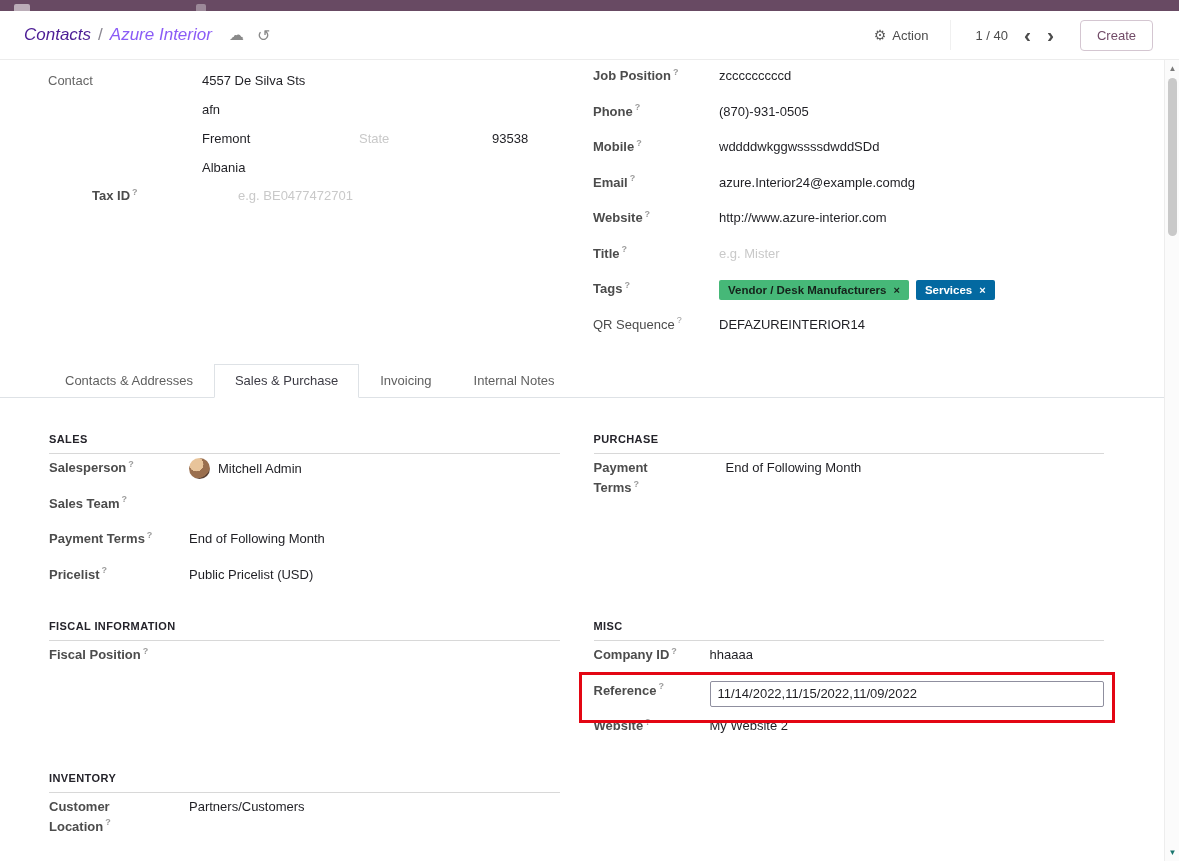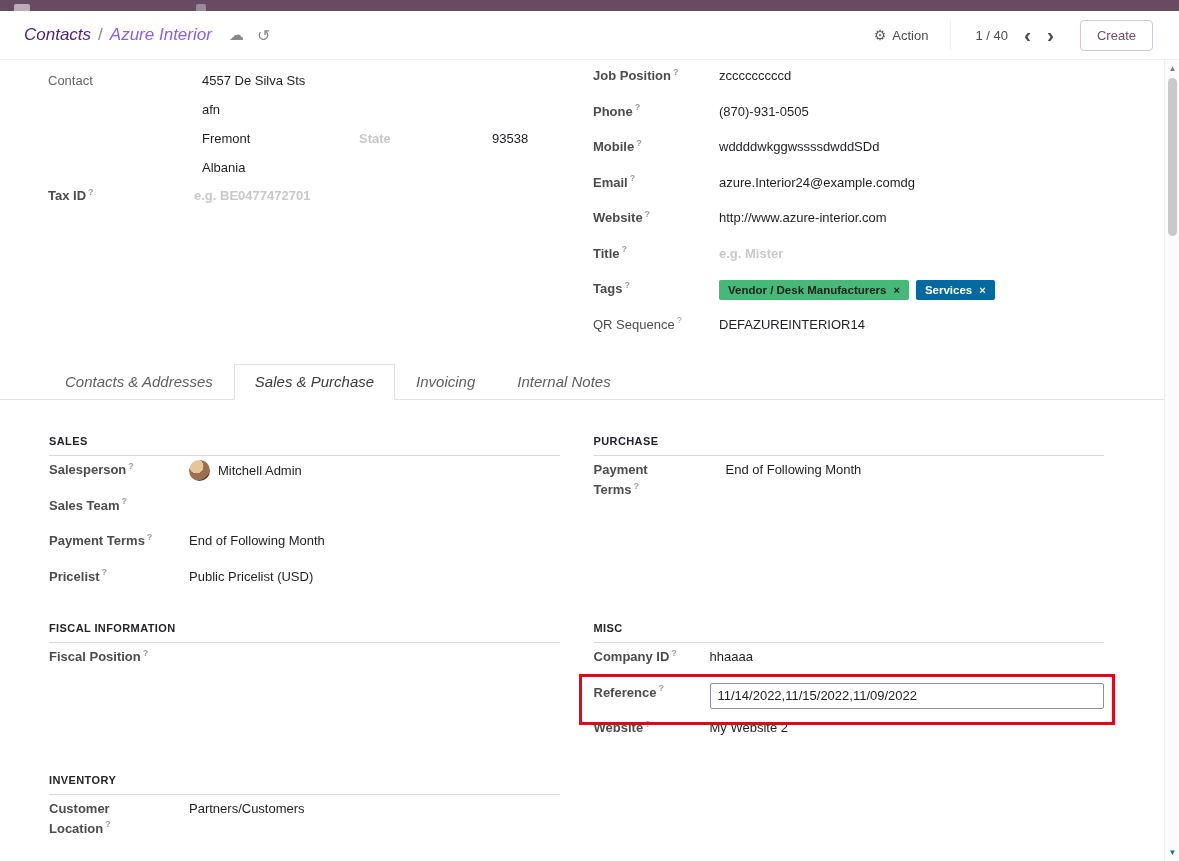--- a/index.html
+++ b/index.html
@@ -41,41 +41,41 @@
   .sheet { width:1164px; }
   .form-top { display:grid; grid-template-columns:1fr 1fr; column-gap:34px; padding:6px 60px 0 48px; }
 
   .frow { display:flex; align-items:flex-start; min-height:35.5px; font-size:13px; line-height:20px;gap:16px; }
   .frow.tight { min-height:34px; }
   .flabel { width:130px; flex-shrink:0; font-weight:bold; color:#4c4c4c; }
   .flabel.plain { font-weight:normal; color:#666; }
   .flabel.light { font-weight:normal; color:#4c4c4c; }
   .col-rt .flabel { width:110px; }
   .fvalue { color:#1f1f24; }
-  .placeholder { color:#c9c9c9;font-weight:bold; }
+  .placeholder { color:#c9c9c9; }
   .help { font-size:9px; color:#9b9b9b; margin-left:2px; vertical-align:super; line-height:0; }
 
   .addr-line { line-height:29px; font-size:13px; color:#1f1f24;margin-left:8px; }
   .addr-city-line { display:flex; }
   .addr-city { width:157px; }
   .addr-state { width:133px; }
-  .tax-row { margin-top:4px; }
+  .tax-row { margin-top:4px;margin-left:44px; }
 
   .tags-wrap { display:flex; gap:7px; align-items:center; padding-top:1px; }
   .tag-pill {
     display:inline-flex; align-items:center; gap:7px; border-radius:2px;
     padding:2px 9px; font-size:11.5px; font-weight:bold; line-height:16px; cursor:pointer;
   }
   .tag-0 { background:#46b878; color:#15231b; }
   .tag-1 { background:#0369a1; color:#ffffff; }
   .tag-x { font-size:11px; font-weight:bold; cursor:pointer; }
 
   
   .tabs { display:flex; padding-left:44px; border-bottom:1px solid #dee2e6; margin-top:14px; }
-  .tab { padding:8px 20px 8px 20px; font-size:15px; color:#5f5f5f; cursor:pointer; border:1px solid transparent;font-style:italic; }
+  .tab { padding:8px 20px 8px 20px; font-size:13px; color:#5f5f5f; cursor:pointer; border:1px solid transparent; }
   .tab.active {
     background:#fff; border:1px solid #dee2e6; border-bottom:1px solid #fff;
     margin-bottom:-1px; color:#3c3b44;
   }
 
   
   .tab-grid { display:grid; grid-template-columns:1fr 1fr; column-gap:34px; row-gap:20px; padding:35px 60px 0 49px; }
   .sec-sales { grid-column:1; grid-row:1; }
   .sec-purchase { grid-column:2; grid-row:1; }
   .sec-fiscal { grid-column:1; grid-row:2; }

